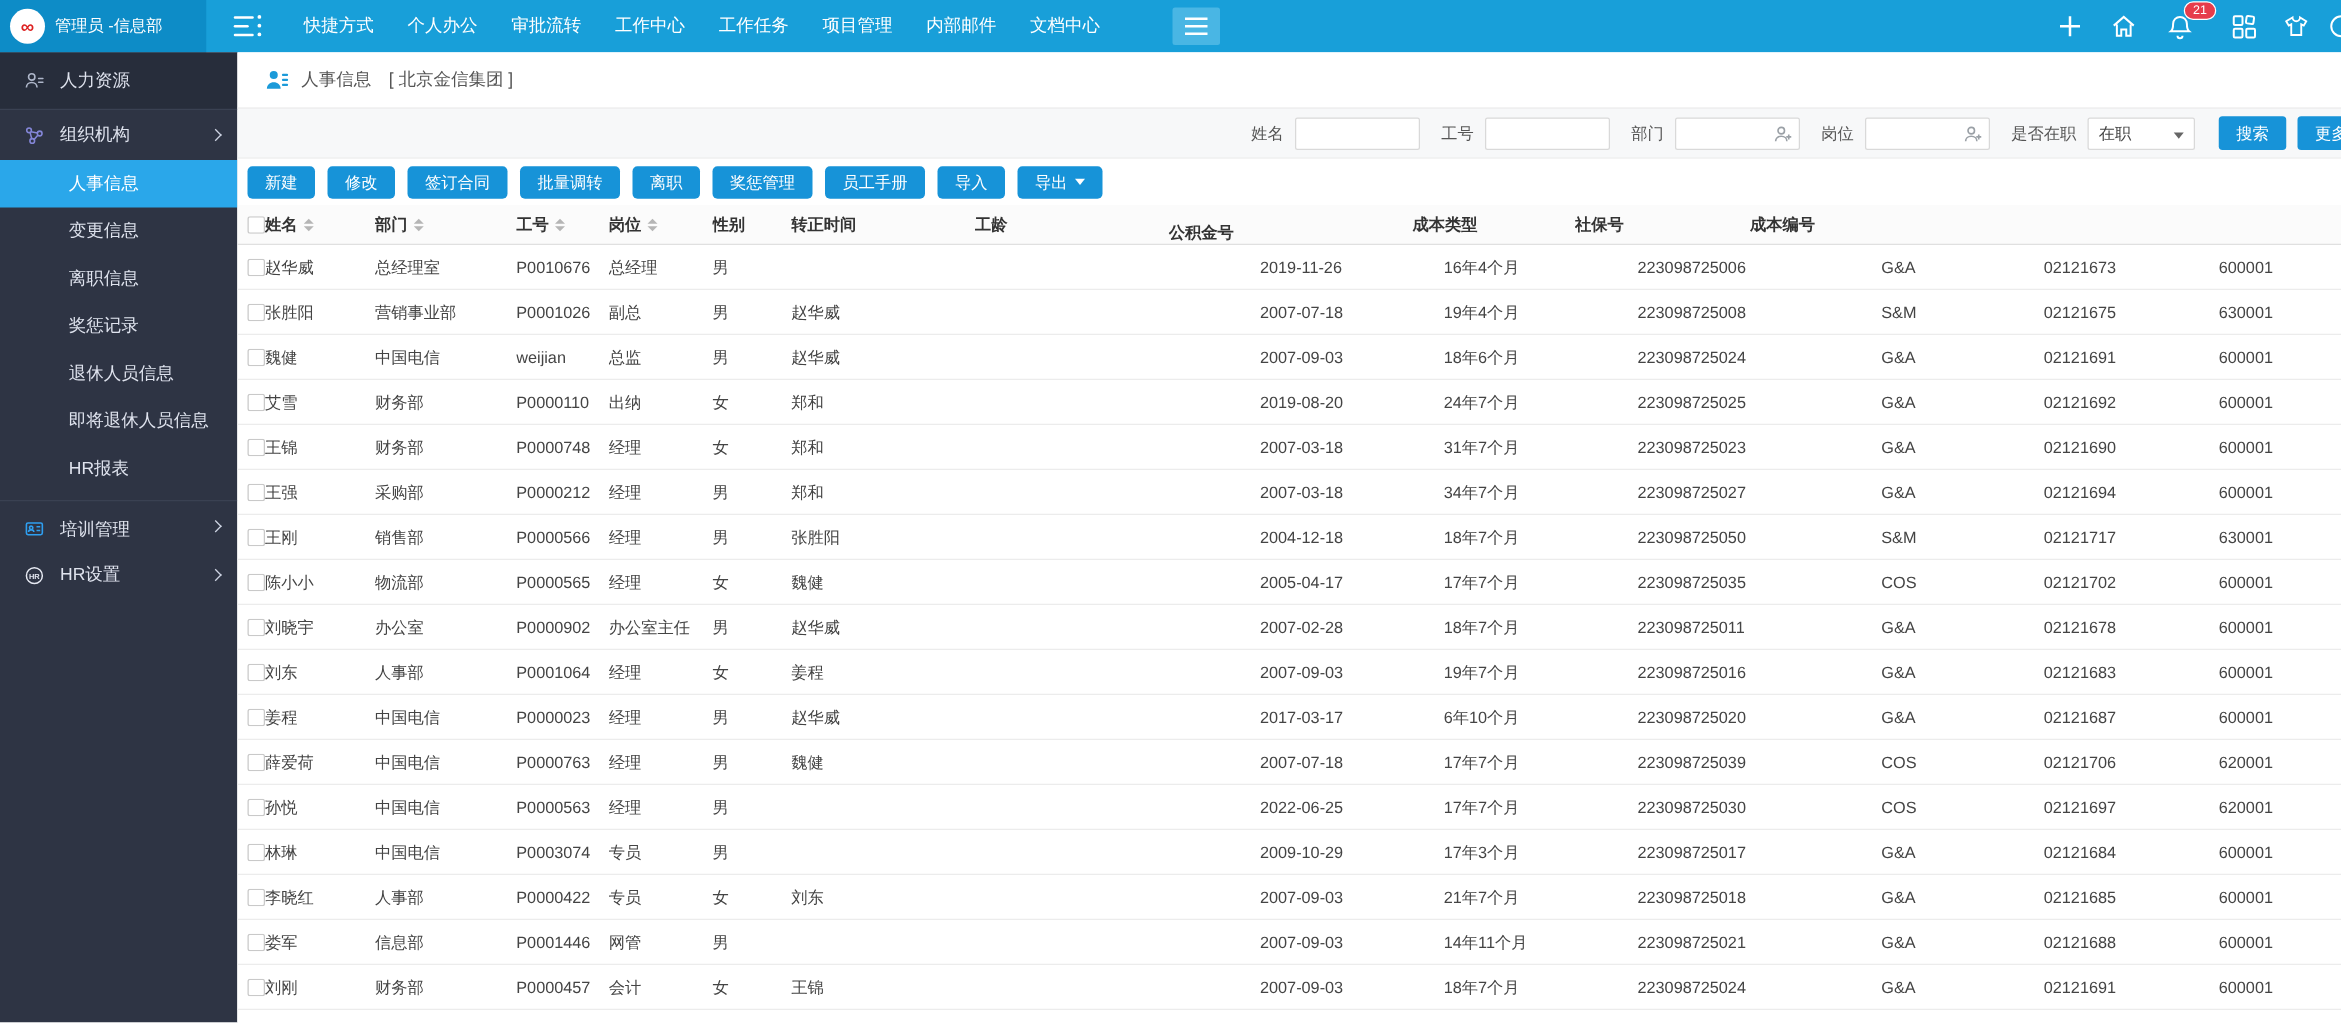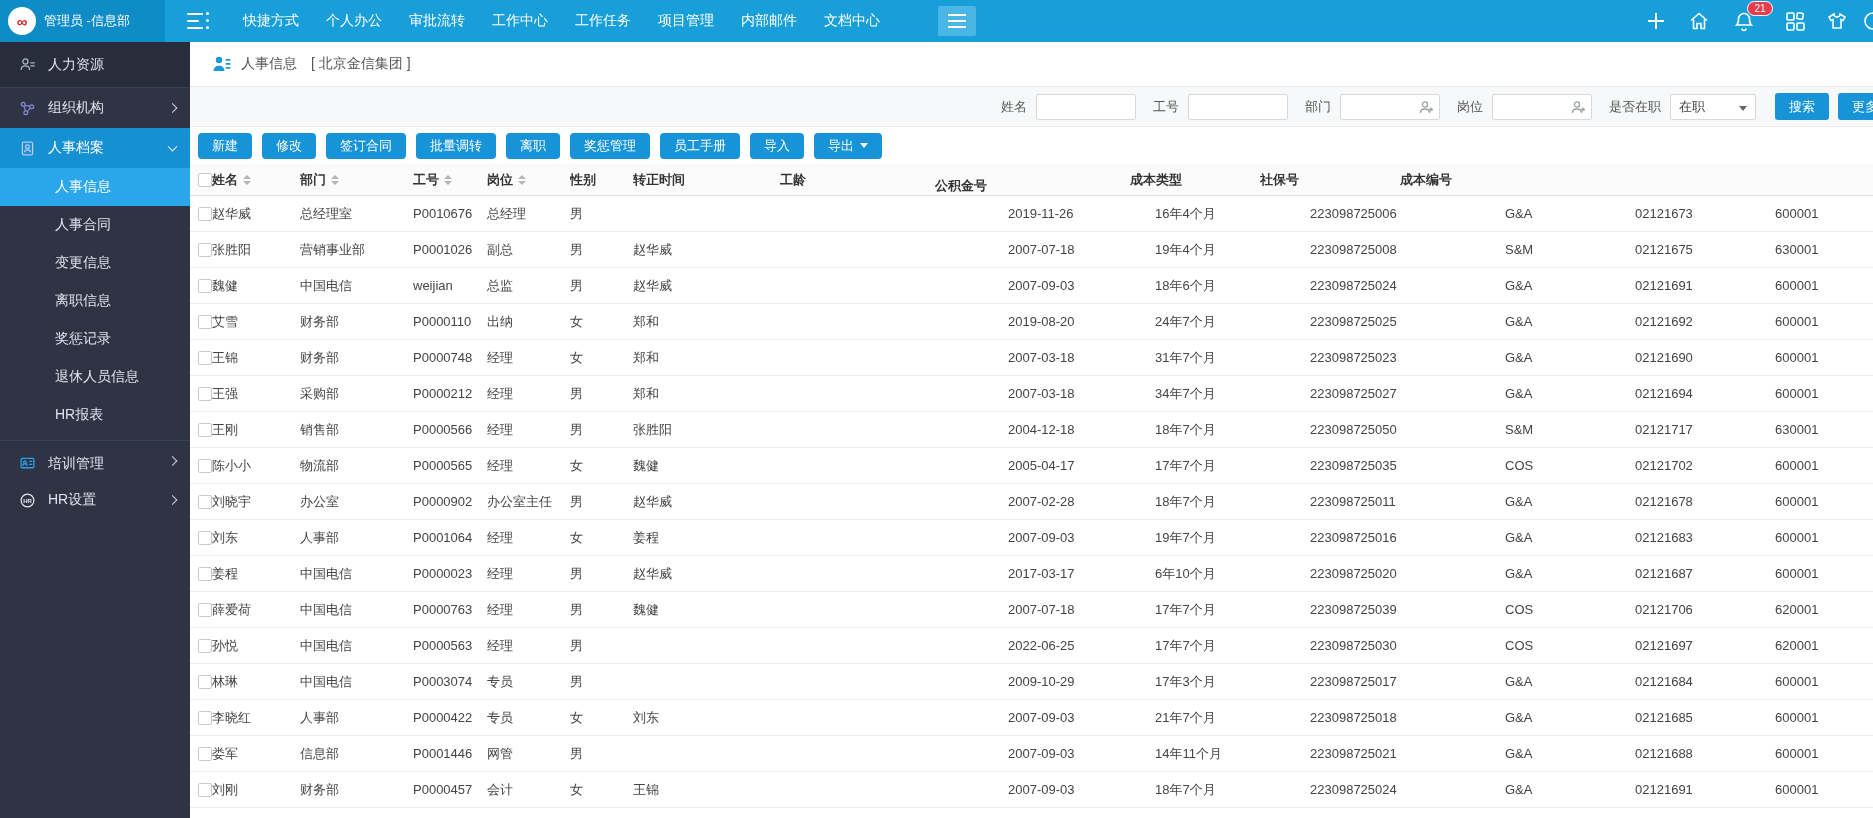--- a/index.html
+++ b/index.html
@@ -161,48 +161,37 @@
         <svg viewBox="0 0 20 20" fill="none" stroke="#8486d8" stroke-width="1.5">
           <circle cx="5" cy="5" r="2.2"></circle>
           <circle cx="15" cy="8" r="2.2"></circle>
           <circle cx="8" cy="15" r="2.2"></circle>
           <path d="M6.8 6.3 13 7.5M6 7.2 7.5 12.8M13.2 9.6 9.8 13.6"></path>
         </svg>
       </span>
       <span>组织机构</span>
       <span class="chev right"></span>
     </div>
-    <div class="sb-item active-parent">
-      <span class="sb-ic">
-        <svg viewBox="0 0 20 20" fill="none" stroke="#bcc6f2" stroke-width="1.5">
-          <rect x="4" y="2.5" width="12" height="15" rx="1.5"></rect>
-          <circle cx="10" cy="8" r="2.2"></circle>
-          <path d="M6.5 14.5c0-1.8 1.6-3 3.5-3s3.5 1.2 3.5 3"></path>
-        </svg>
-      </span>
-      <span>人事档案</span>
-      <span class="chev down"></span>
-    </div>
     <div class="sb-child active-child">
       <span>人事信息</span>
     </div>
     <div class="sb-child">
-      <span>人事合同</span>
-    </div>
-    <div class="sb-child">
       <span>变更信息</span>
     </div>
     <div class="sb-child">
       <span>离职信息</span>
     </div>
     <div class="sb-child">
       <span>奖惩记录</span>
     </div>
     <div class="sb-child">
       <span>退休人员信息</span>
+    </div>
+    <div class="sb-child">
+      <span>即将退休人员信息</span>
     </div>
     <div class="sb-child">
       <span>HR报表</span>
     </div>
     <div class="sb-item sb-sep">
       <span class="sb-ic">
         <svg viewBox="0 0 20 20" fill="none" stroke="#2f9ff0" stroke-width="1.5">
           <rect x="2.5" y="4" width="15" height="11" rx="1.5"></rect>
           <circle cx="7" cy="8.5" r="1.6"></circle>
           <path d="M4.5 12.5c0-1.3 1.1-2 2.5-2s2.5.7 2.5 2M12 7.5h3.5M12 11h3.5"></path>

